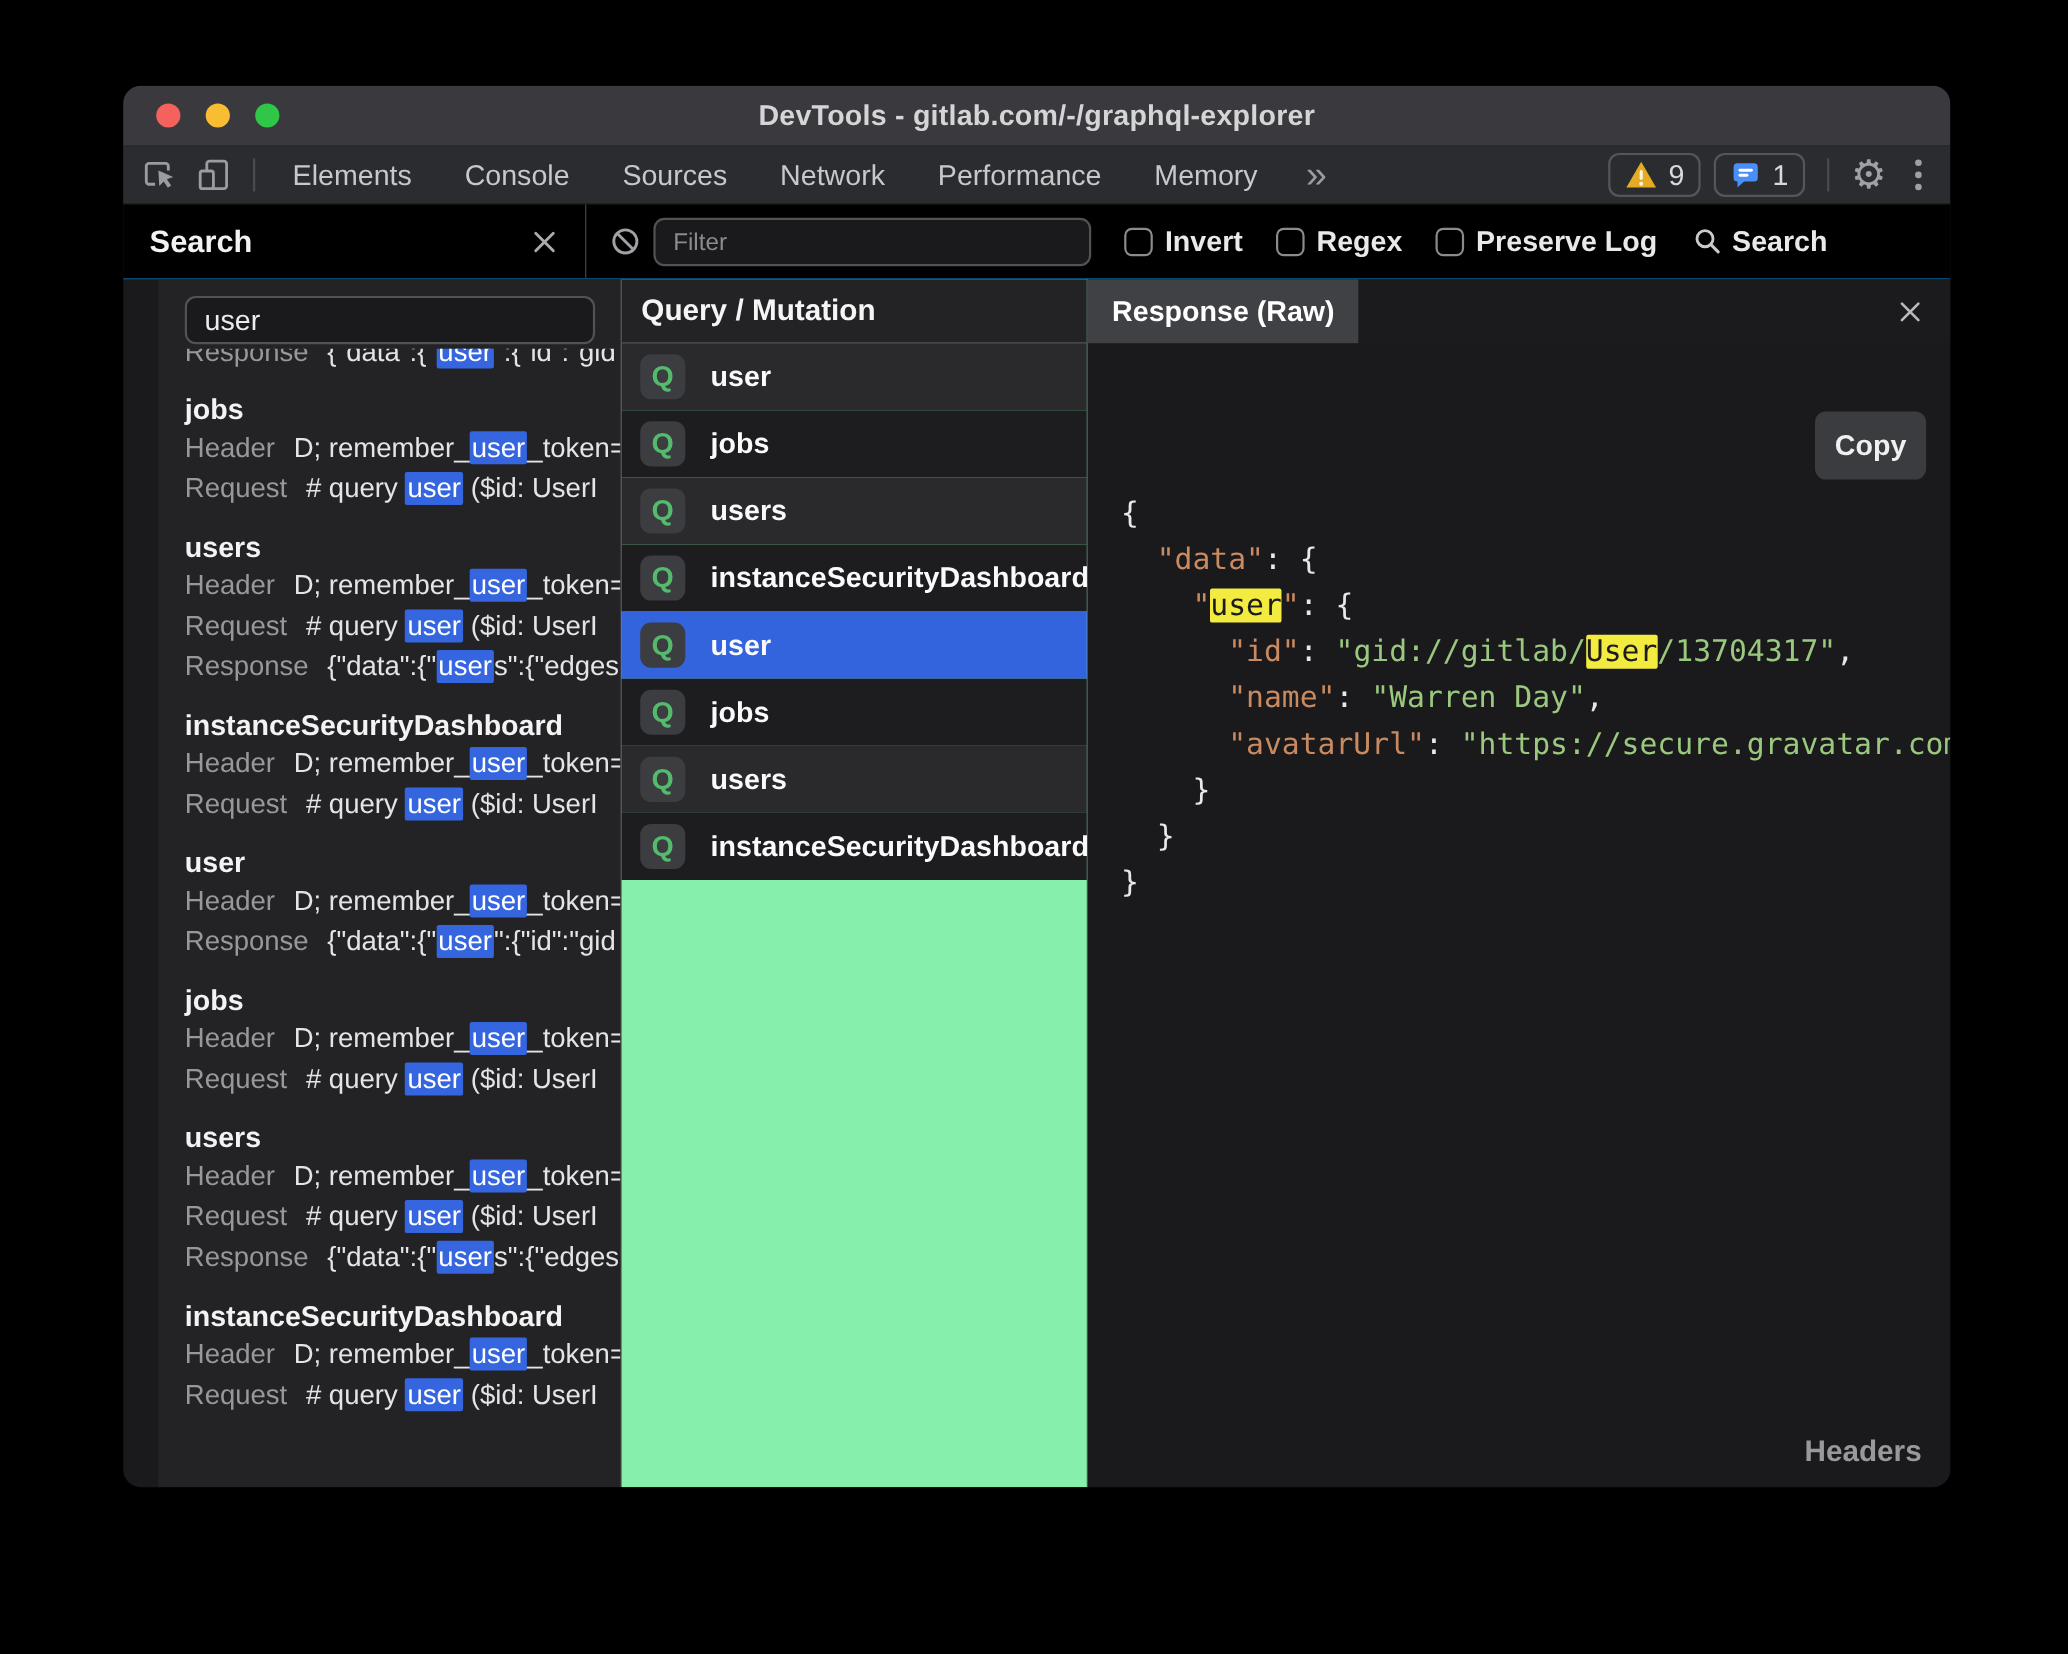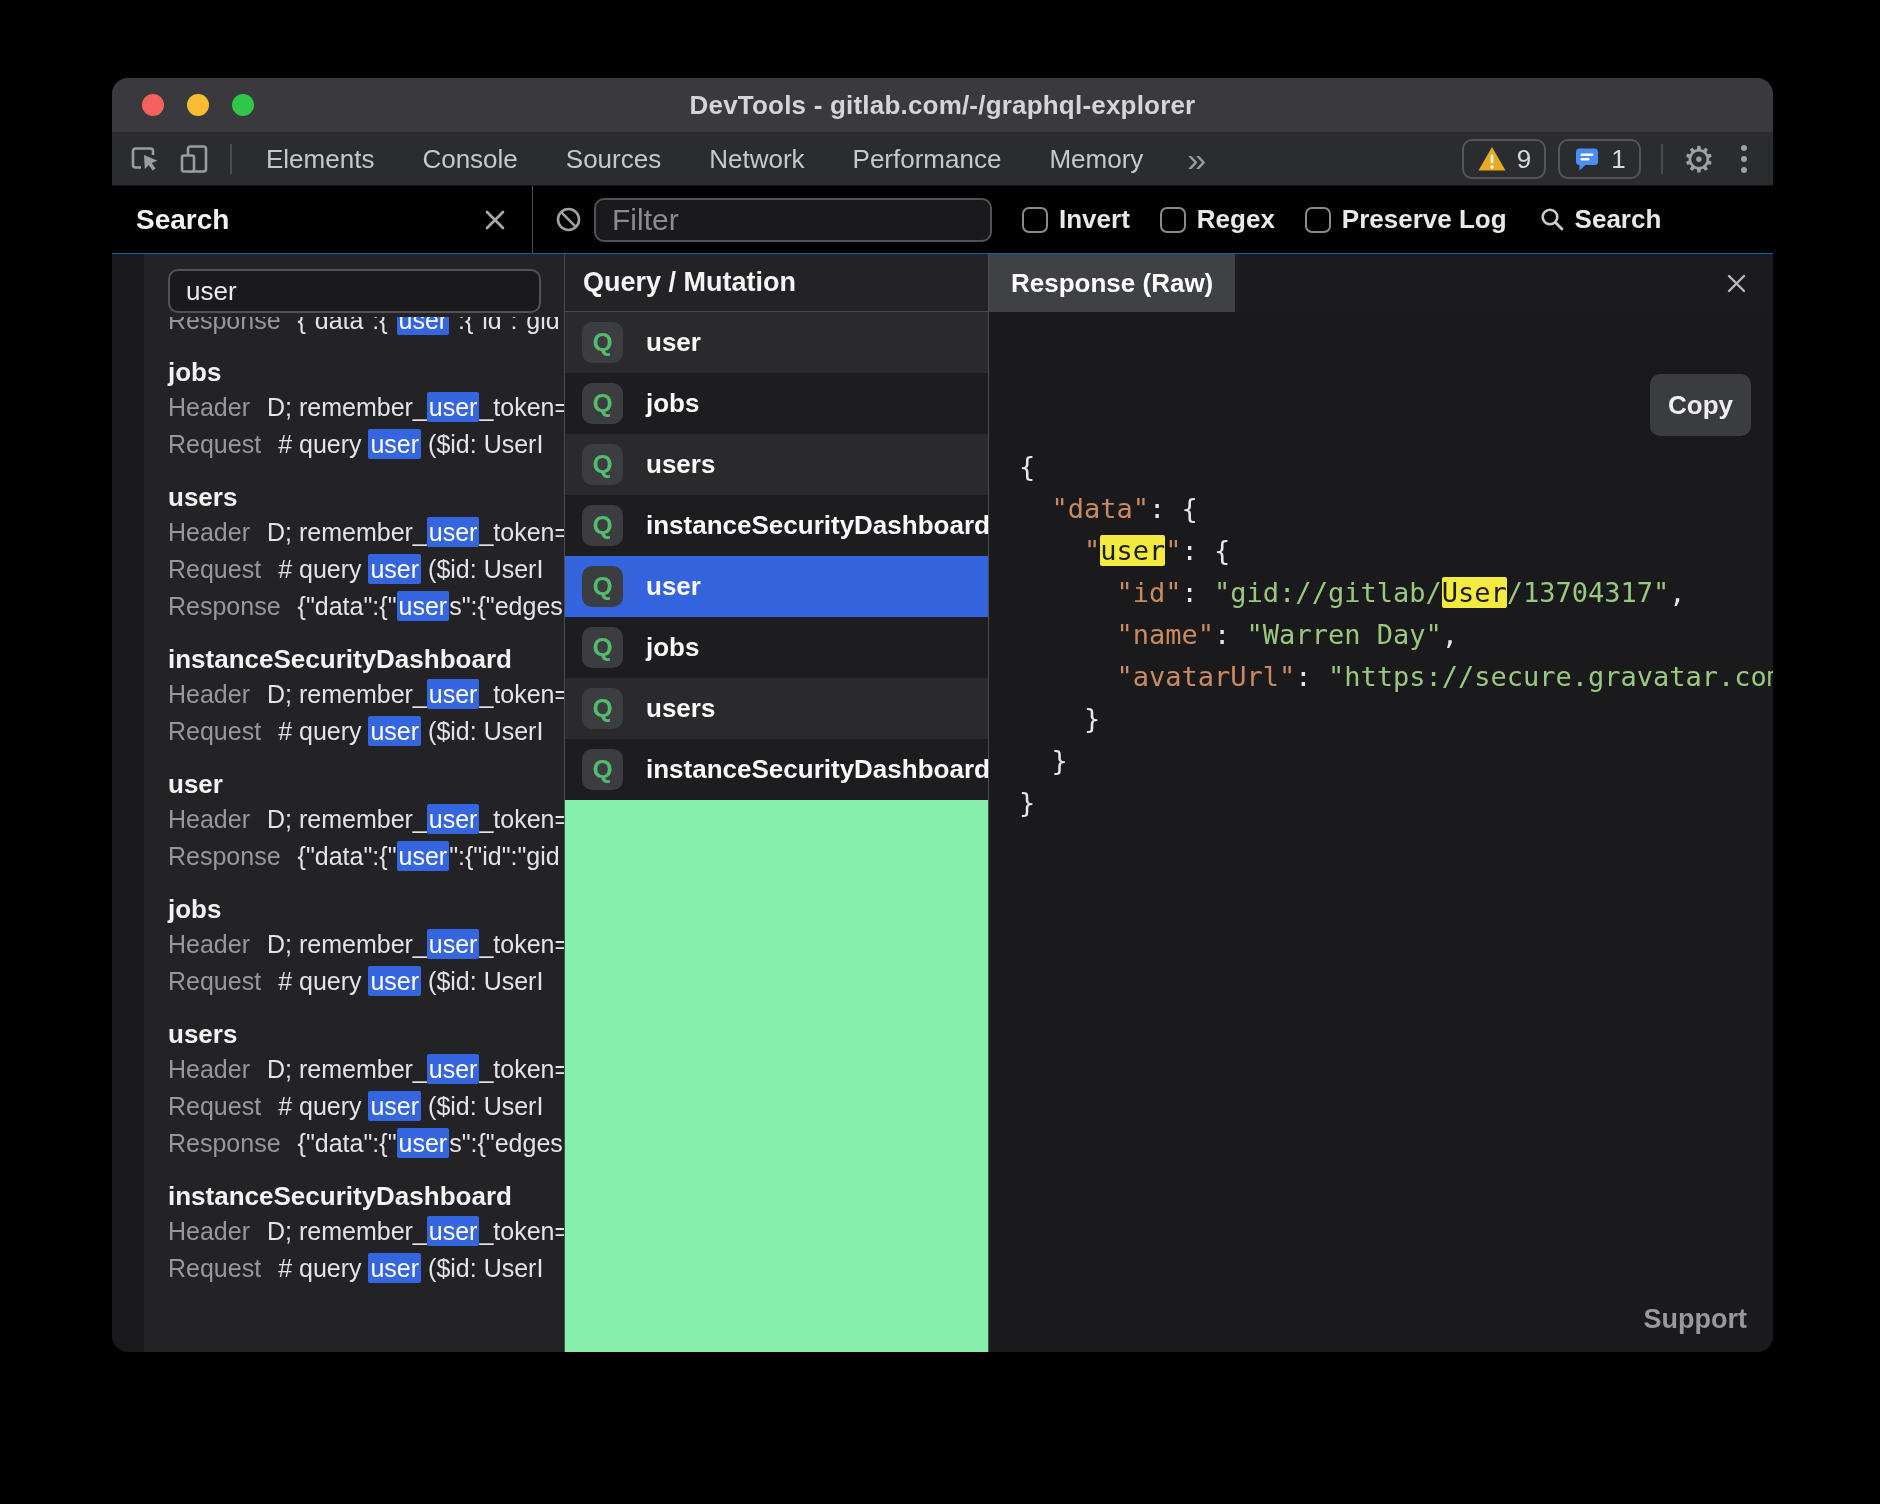--- a/index.html
+++ b/index.html
@@ -35,21 +35,21 @@
   .dots i { width:6px; height:6px; border-radius:50%; background:#a0a1a4; }
 
   
   .header-row { height:68px; display:flex; flex:0 0 auto; background:#000000;
     border-bottom:1px solid #0369a1;justify-content:center; }
   .search-head { width:421px; flex:0 0 auto; border-right:1px solid #4a4b4d;
     display:flex; align-items:center; padding:0 24px; }
   .search-head-title { font-size:28px; font-weight:bold; color:#f2f2f3; flex:1; }
   .filter-bar { flex:1; display:flex; align-items:center; padding-left:22px; }
   .filter-input { width:398px; height:44px; margin-left:12px; background:#1a1a1d;
-    border:2px solid #515255; border-radius:10px; color:#ececee; font-size:30px;
+    border:2px solid #515255; border-radius:10px; color:#ececee; font-size:22px;
     padding:0 16px; outline:none; font-family:inherit; }
   .filter-input::placeholder { color:#8a8b8e; }
   .chk-wrap { display:flex; align-items:center; margin-left:30px; }
   .chk { width:26px; height:26px; border:2.5px solid #8a8b8e; border-radius:7px; }
   .chk-label { margin-left:11px; font-size:26px; font-weight:600; color:#e9e9eb; }
   .search-tool { display:flex; align-items:center; margin-left:32px; }
   .search-tool-label { margin-left:9px; font-size:26px; font-weight:600; color:#e9e9eb; }
 
   
   .main { flex:1; display:flex; min-height:0;margin-left:32px; }
@@ -309,18 +309,18 @@
           <span>
             <svg width="25" height="25" viewBox="0 0 25 25">
               <path d="M5 5 L20 20 M20 5 L5 20" stroke="#b8b9bc" stroke-width="2.4" stroke-linecap="round"></path>
             </svg>
           </span>
         </div>
       </div>
       <div class="json-area">
         <div><div class="jline"><span></span><span class="jp">{</span></div><div class="jline"><span>  </span><span class="jk">"data"</span><span class="jp">: {</span></div><div class="jline"><span>    </span><span class="jk">"</span><span class="jk hl-y">user</span><span class="jk">"</span><span class="jp">: {</span></div><div class="jline"><span>      </span><span class="jk">"id"</span><span class="jp">: </span><span class="js">"gid://gitlab/</span><span class="js hl-y">User</span><span class="js">/13704317"</span><span class="jp">,</span></div><div class="jline"><span>      </span><span class="jk">"name"</span><span class="jp">: </span><span class="js">"Warren Day"</span><span class="jp">,</span></div><div class="jline"><span>      </span><span class="jk">"avatarUrl"</span><span class="jp">: </span><span class="js">"https://secure.gravatar.com/avatar</span></div><div class="jline"><span>    </span><span class="jp">}</span></div><div class="jline"><span>  </span><span class="jp">}</span></div><div class="jline"><span></span><span class="jp">}</span></div></div>
         <div class="copy-btn">Copy</div>
-        <div class="support">Support</div>
+        <div class="support">Headers</div>
       </div>
     </div>
 
   </div>
 </div>
 
 </body></html>

